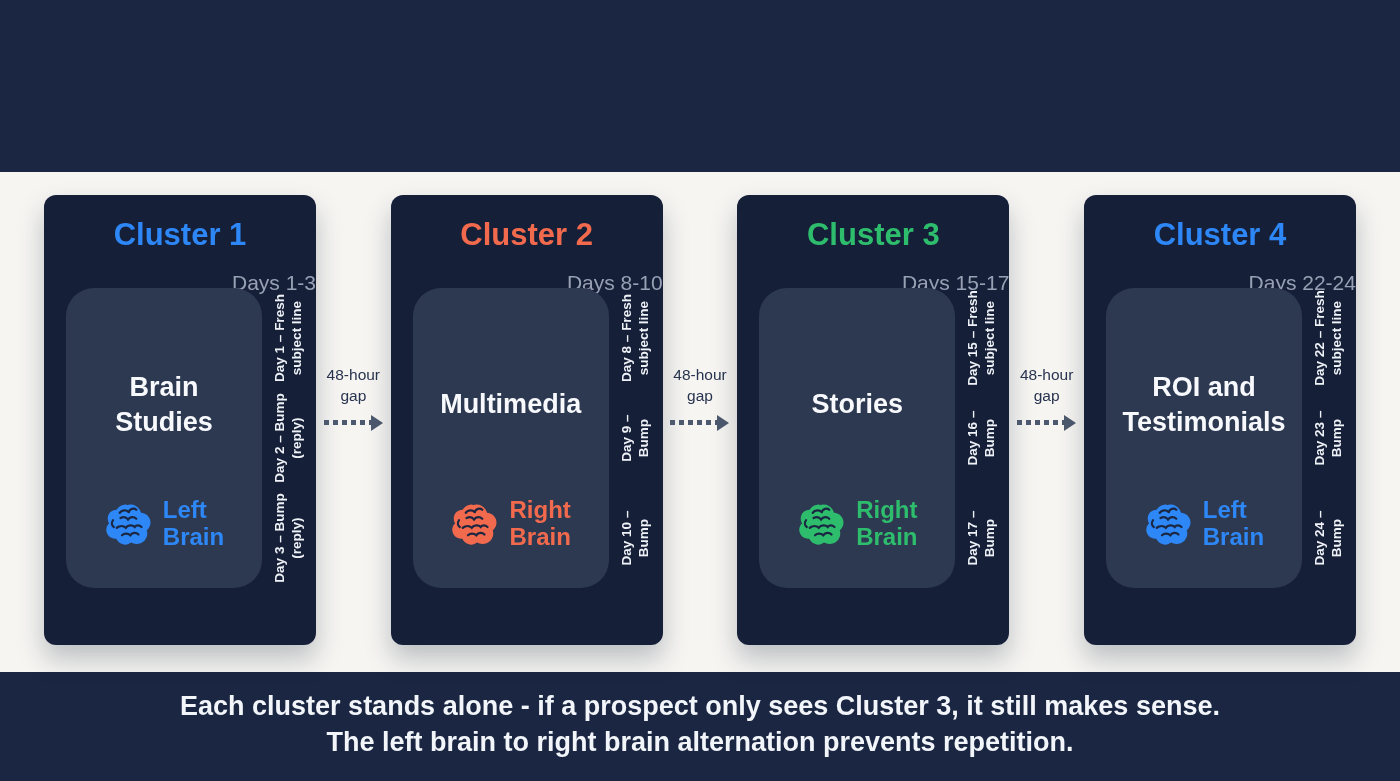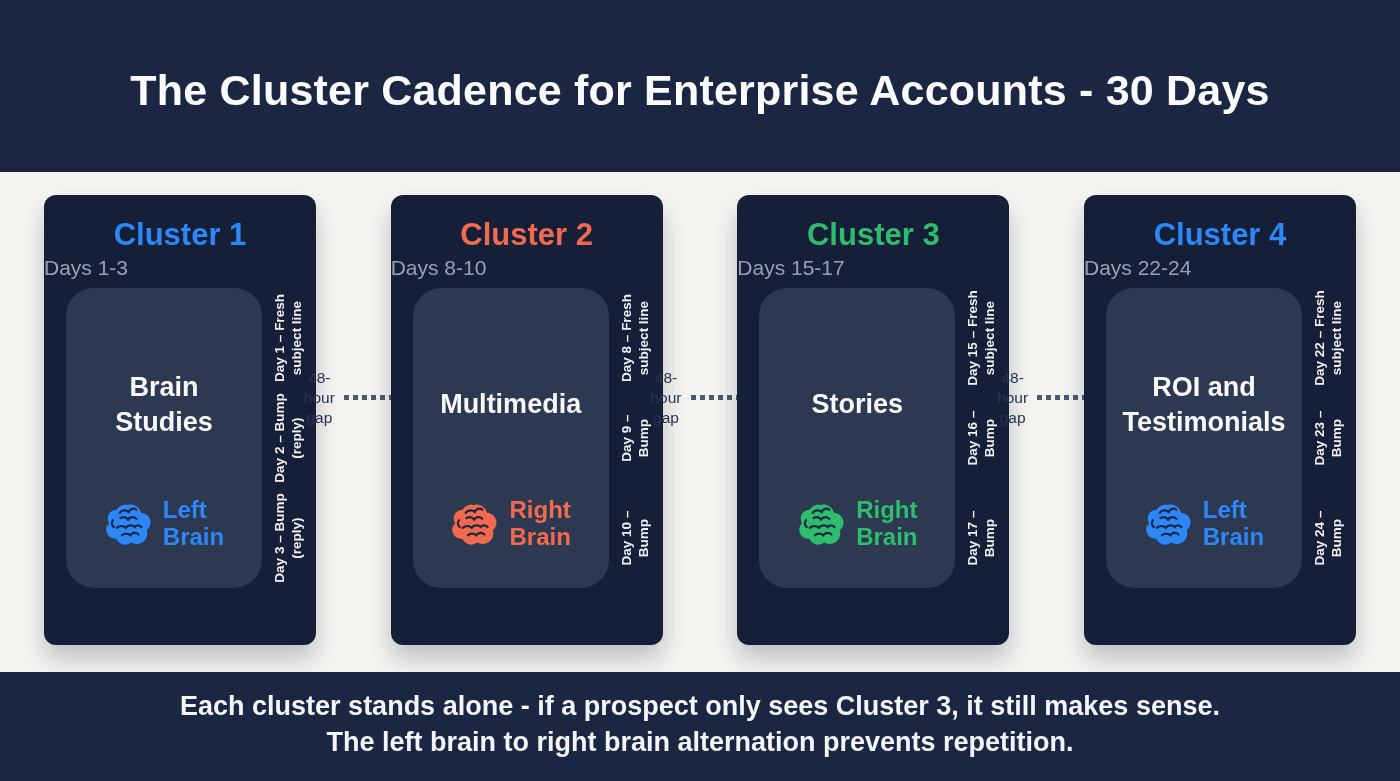--- a/index.html
+++ b/index.html
@@ -15,21 +15,21 @@
   
   .band{height:500px;box-sizing:border-box;display:flex;justify-content:space-between;
         align-items:flex-start;padding:23px 44px 0 44px;}
 
   .card{position:relative;width:272px;height:450px;background:#161f38;border-radius:12px;
         box-shadow:0 14px 26px rgba(20,30,55,.25);}
   .card::before{content:"";position:absolute;inset:0;border-radius:48px;
         background:var(--accent);transform:translate(-9px,5px);z-index:-1;}
 
   .c-title{margin:22px 0 0 0;text-align:center;font-size:31px;font-weight:700;color:var(--accent);}
-  .c-days{margin-top:3px;text-align:left;font-size:21px;color:#98a1b4;}
+  .c-days{margin-top:18px;text-align:right;font-size:21px;color:#98a1b4;}
 
   .panel{position:absolute;left:22px;top:93px;width:196px;height:300px;
          background:#2d3951;border-radius:28px;}
   .theme{position:absolute;top:117px;left:0;right:0;transform:translateY(-50%);
          text-align:center;font-size:27px;font-weight:700;color:#f7f9fc;
          line-height:1.3;white-space:pre-line;}
   .brain-row{position:absolute;left:0;right:0;bottom:38px;display:flex;
          align-items:center;justify-content:center;gap:11px;}
   .brain-ico{width:48px;height:44px;color:var(--accent);flex:0 0 auto;}
   .brain-ico svg{width:100%;height:100%;display:block;}
@@ -37,42 +37,41 @@
 
   .vlabels{position:absolute;right:0;top:93px;width:54px;height:300px;
            display:flex;flex-direction:column;}
   .vcell{flex:1;position:relative;}
   .vtext{position:absolute;top:50%;left:50%;width:150px;
          transform:translate(-50%,-50%) rotate(-90deg);
          text-align:center;font-size:13.5px;font-weight:600;color:#eef2f7;
          line-height:1.25;white-space:pre-line;}
 
   .gapzone{width:74px;height:450px;display:flex;align-items:center;justify-content:center;}
-  .gap-inner{display:flex;align-items:center;gap:9px;
+  .gap-inner{display:flex;flex-direction:column;align-items:center;gap:9px;
              transform:translateY(-22px);}
   .gaptext{font-size:15.5px;font-weight:500;color:#28344f;line-height:1.3;
            text-align:center;white-space:pre-line;}
   .arrow{display:flex;align-items:center;}
   .dots{width:47px;height:5px;
         background:repeating-linear-gradient(90deg,#4d596e 0 5px,transparent 5px 9px);}
   .head{width:0;height:0;border-left:12px solid #4d596e;
         border-top:8px solid transparent;border-bottom:8px solid transparent;}
 
   
   .ftr{height:109px;background:#1b2742;box-sizing:border-box;display:flex;
        flex-direction:column;align-items:center;padding-top:16px;}
   .ftr p{margin:0;font-size:27px;font-weight:700;color:#f2f5f9;line-height:36px;text-align:center;}
 </style>
 </head>
 <body>
 
 <div class="canvas">
 
   <header class="hdr">
-    <h1>The Cluster Cadence for Enterprise Accounts - 30 Days</h1>
   </header>
 
   <main class="band">
 
     <section class="card" style="--accent: #2e87f6;">
       <h2 class="c-title">Cluster 1</h2>
       <div class="c-days">Days 1-3</div>
       <div class="panel">
         <div class="theme">Brain
 Studies</div>

